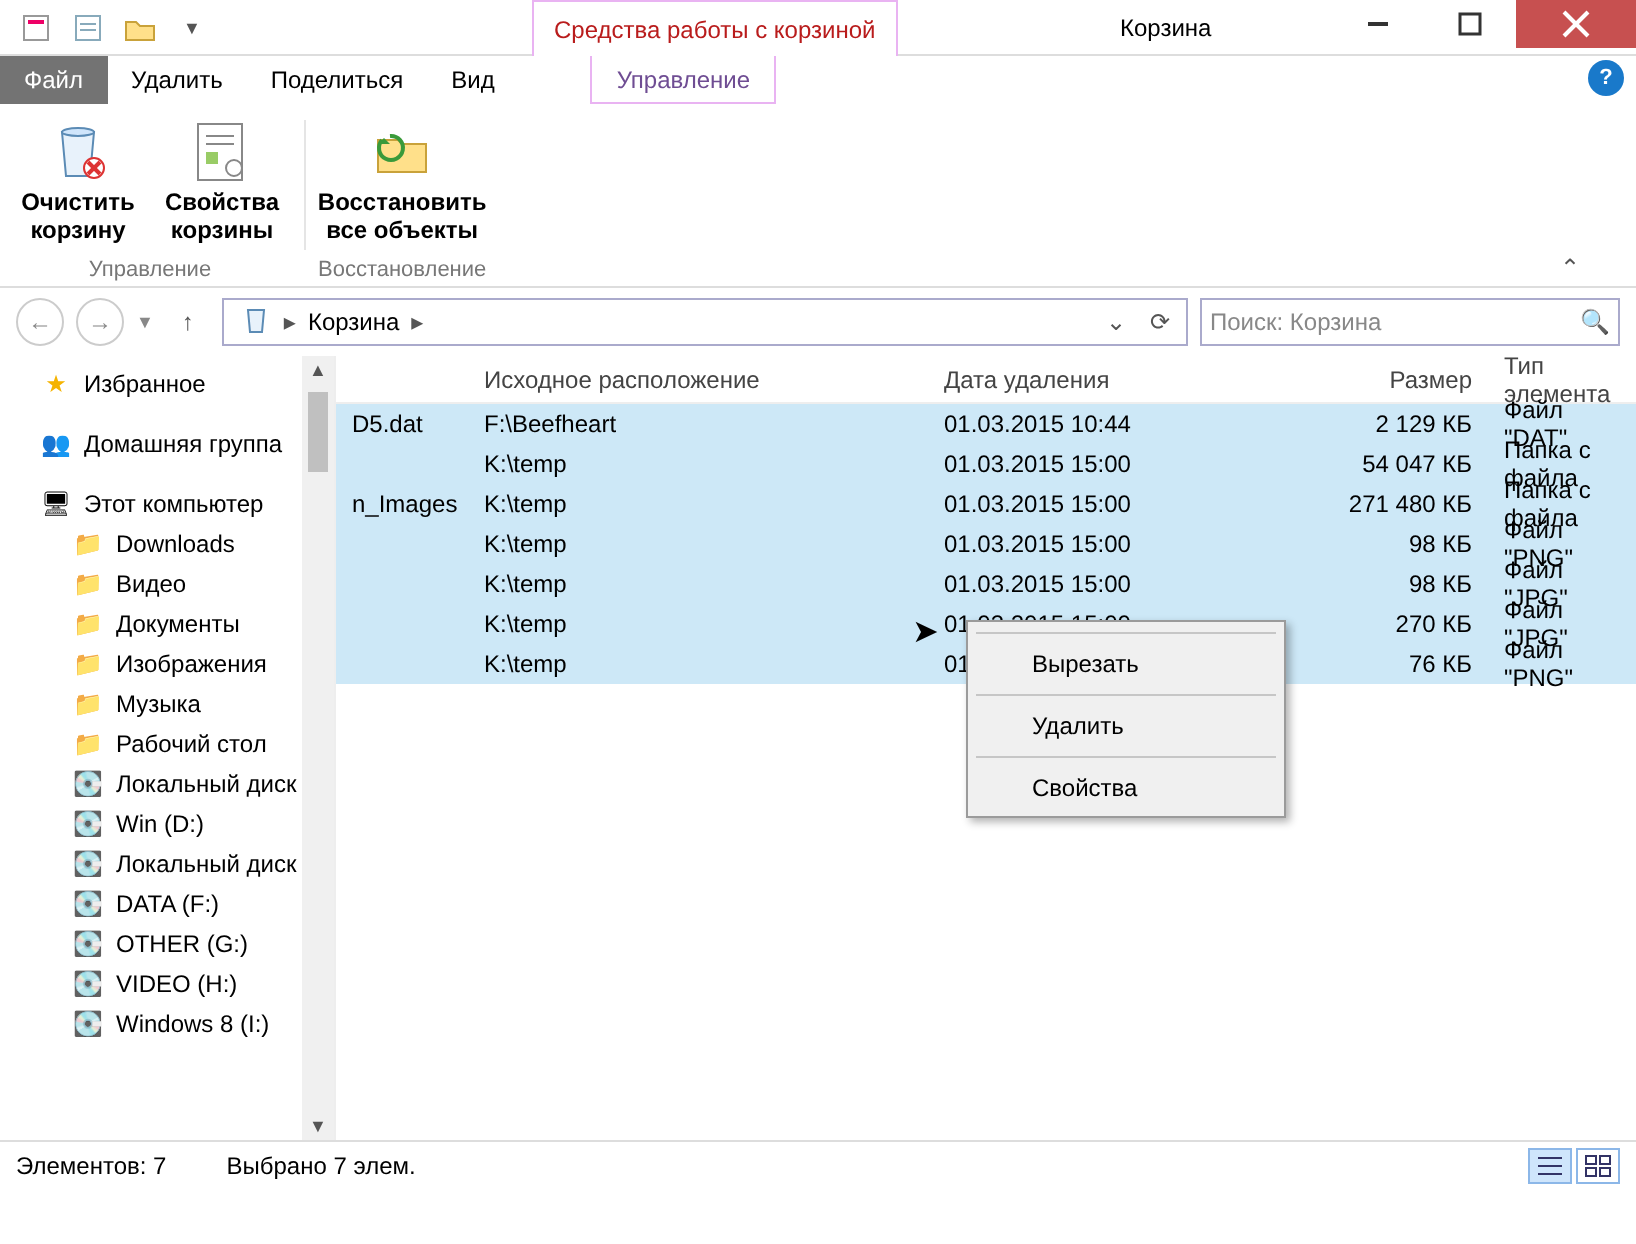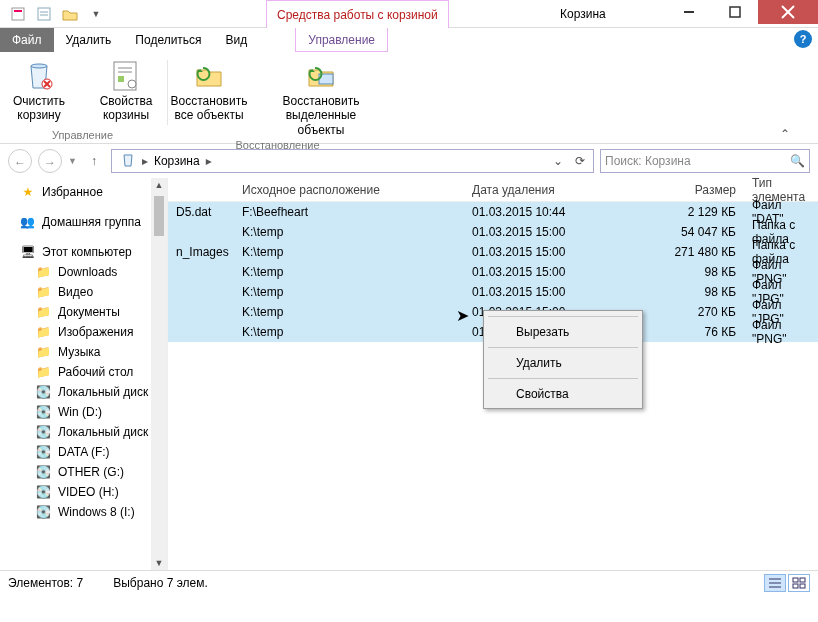--- a/index.html
+++ b/index.html
@@ -19,21 +19,21 @@
 
 .ribbon-tabs { height: 24px; display: flex; align-items: stretch; background: #fff; }
 .tab { padding: 0 12px; line-height: 24px; cursor: default; }
 .tab.file { background: #737373; color: #fff; }
 .tab.context { border: 1px solid #e9b3f2; border-top: none; color: #6f4d93; margin-left: 0; }
 .tab.spacer { flex: 1; }
 
 
 .ribbon { height: 92px; border-bottom: 1px solid #ddd; display: flex; padding-top: 4px; position:relative;}
 .rgroup { display: flex; flex-direction: column; align-items: center; padding: 0 4px; }
-.rgroup .btns { display: flex; gap: 17px; flex:1;}
+.rgroup .btns { display: flex; gap: 2px; flex:1;font-weight:bold;}
 .rbtn { display: flex; flex-direction: column; align-items: center; width: 70px; text-align:center; line-height:1.2; padding-top:4px;}
 .rbtn.wide { width: 120px; }
 .rbtn .ic { width: 32px; height: 32px; margin-bottom: 2px; display:flex; align-items:center; justify-content:center;}
 .rgroup .cap { font-size: 11px; color: #777; height: 16px; line-height:16px; }
 .rsep { width: 1px; background: #e5e5e5; margin: 4px 2px 18px; }
 .ribbon .collapse { position:absolute; right:28px; bottom:2px; color:#555;}
 .ribbon .help { position:absolute; right:6px; top:-22px; width:18px; height:18px; border-radius:50%; background:#1979ca; color:#fff; text-align:center; line-height:18px; font-weight:bold; font-size:11px;}
 
 
 .addr { height: 34px; display: flex; align-items: center; gap: 6px; padding: 4px 8px; }
@@ -176,31 +176,20 @@
     <div class="btns">
       <div class="rbtn">
         <div class="ic">
             <svg width="32" height="32">
               <path d="M4 10h10l2 2h12v14H4z" fill="#ffe08a" stroke="#c9a23a"></path>
               <path d="M10 8 a6 6 0 1 1 -4 2" fill="none" stroke="#3a9a3a" stroke-width="2"></path>
               <path d="M4 12l3-3 3 3" fill="#3a9a3a"></path>
             </svg>
           </div>
         <span>Восстановить все объекты</span>
-      </div>
-      <div class="rbtn wide">
-        <div class="ic">
-            <svg width="32" height="32">
-              <path d="M4 10h10l2 2h12v14H4z" fill="#ffe08a" stroke="#c9a23a"></path>
-              <rect x="14" y="14" width="14" height="10" fill="#cfe5fb" stroke="#5b8bb5"></rect>
-              <path d="M10 8 a6 6 0 1 1 -4 2" fill="none" stroke="#3a9a3a" stroke-width="2"></path>
-              <path d="M4 12l3-3 3 3" fill="#3a9a3a"></path>
-            </svg>
-          </div>
-        <span>Восстановить выделенные объекты</span>
       </div>
     </div>
     <div class="cap">Восстановление</div>
   </div>
   <span class="collapse">⌃</span>
   <span class="help">?</span>
 </div>
 
 <div class="addr">
   <div class="navbtn">←</div>

